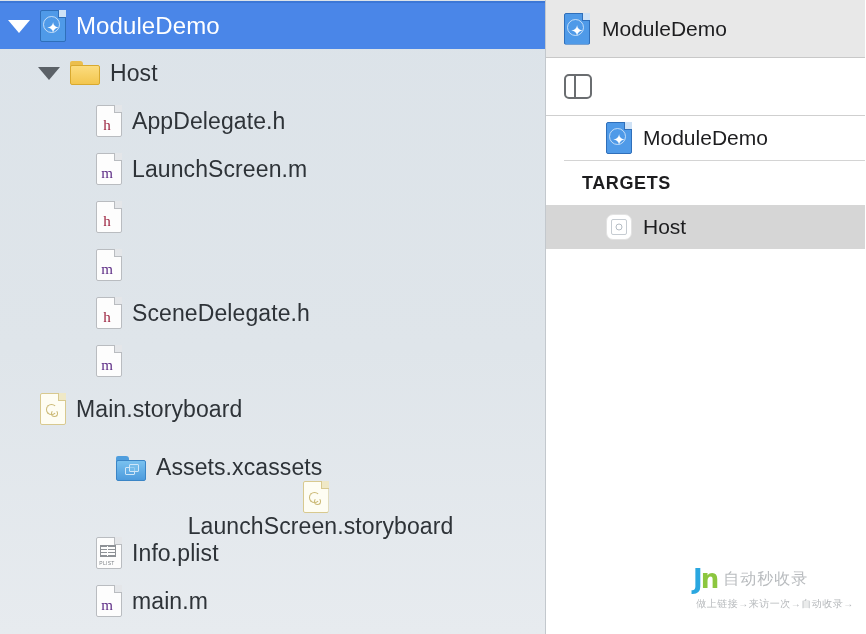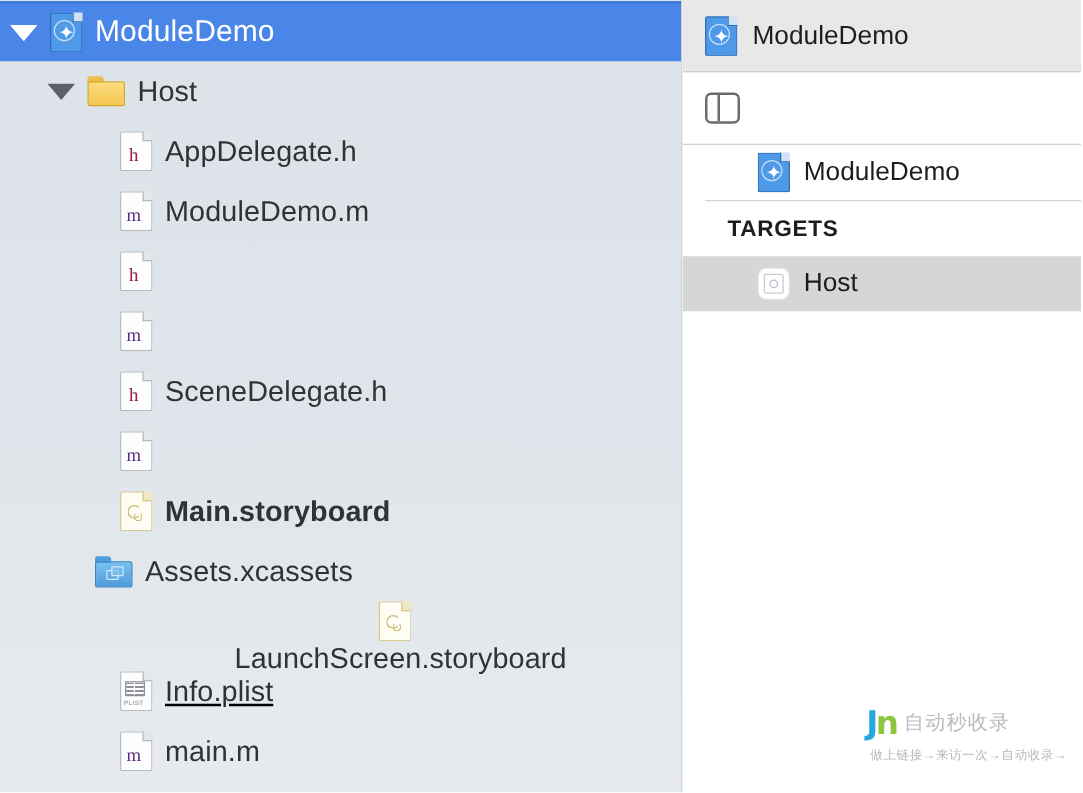--- a/index.html
+++ b/index.html
@@ -475,21 +475,21 @@
             <span class="letter">h</span>
           </span>
           <span class="row-label">AppDelegate.h</span>
         </div>
         <div class="nav-row" style="top: 145px; padding-left: 96px;">
           <span class="ic ic-src m" style="margin-right: 10px;">
             <span class="pg"></span>
             <span class="fold"></span>
             <span class="letter">m</span>
           </span>
-          <span class="row-label">ModuleDemo.m</span>
+          <span class="row-label">LaunchScreen.m</span>
         </div>
         <div class="nav-row" style="top: 193px; padding-left: 96px;">
           <span class="ic ic-src h" style="margin-right: 10px;">
             <span class="pg"></span>
             <span class="fold"></span>
             <span class="letter">h</span>
           </span>
         </div>
         <div class="nav-row" style="top: 241px; padding-left: 96px;">
           <span class="ic ic-src m" style="margin-right: 10px;">
@@ -506,48 +506,48 @@
           </span>
           <span class="row-label">SceneDelegate.h</span>
         </div>
         <div class="nav-row" style="top: 337px; padding-left: 96px;">
           <span class="ic ic-src m" style="margin-right: 10px;">
             <span class="pg"></span>
             <span class="fold"></span>
             <span class="letter">m</span>
           </span>
         </div>
-        <div class="nav-row" style="top: 385px; padding-left: 96px; font-weight: bold;">
+        <div class="nav-row" style="top: 385px; padding-left: 40px;">
           <span class="ic ic-story" style="margin-right: 10px;">
             <span class="pg"></span>
             <span class="fold"></span>
             <span class="swirl"></span>
             <span class="swirl2"></span>
           </span>
           <span class="row-label">Main.storyboard</span>
         </div>
-        <div class="nav-row" style="top: 433px; padding-left: 76px;">
+        <div class="nav-row" style="top: 433px; padding-left: 116px; align-items: flex-end;">
           <span class="ic ic-xcassets" style="margin-right: 10px;">
             <span class="tab"></span>
             <span class="body"></span>
             <span class="sq1"></span>
             <span class="sq2"></span>
           </span>
           <span class="row-label">Assets.xcassets</span>
         </div>
         <div class="nav-row" style="top: 481px; padding-left: 96px; flex-direction: column;">
           <span class="ic ic-story" style="margin-right: 10px;">
             <span class="pg"></span>
             <span class="fold"></span>
             <span class="swirl"></span>
             <span class="swirl2"></span>
           </span>
           <span class="row-label">LaunchScreen.storyboard</span>
         </div>
-        <div class="nav-row" style="top: 529px; padding-left: 96px; text-decoration: underline;">
+        <div class="nav-row" style="top: 529px; padding-left: 96px;">
           <span class="ic ic-plist" style="margin-right: 10px;">
             <span class="pg"></span>
             <span class="fold"></span>
             <span class="grid"></span>
             <span class="tag">PLIST</span>
           </span>
           <span class="row-label">Info.plist</span>
         </div>
         <div class="nav-row" style="top: 577px; padding-left: 96px;">
           <span class="ic ic-src m" style="margin-right: 10px;">

